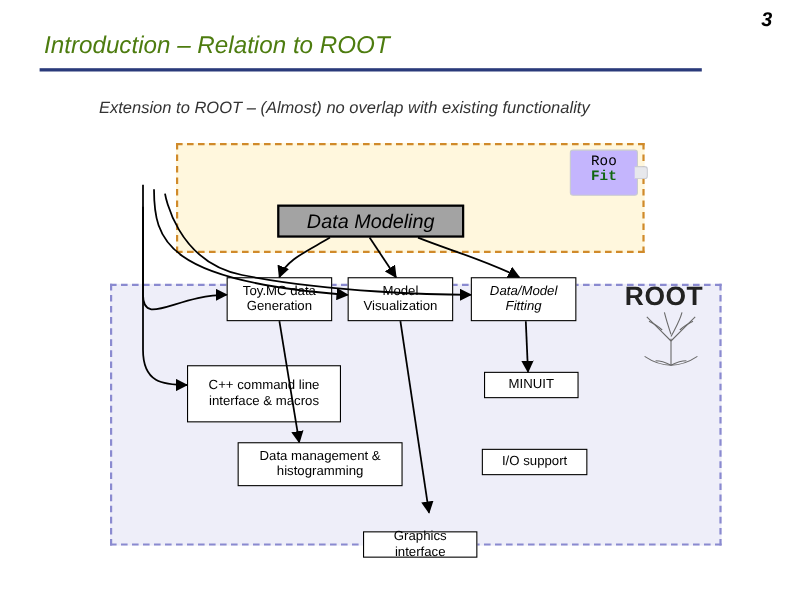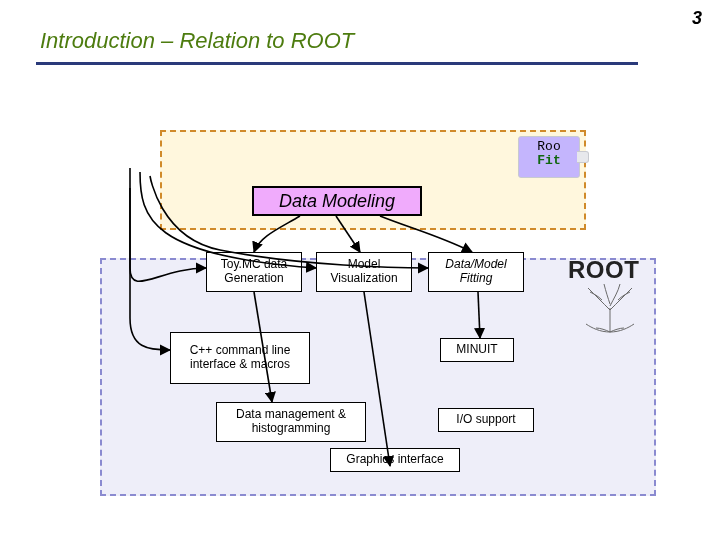--- a/index.html
+++ b/index.html
@@ -11,39 +11,40 @@
   .subtitle { position: absolute; top: 90px; left: 90px; font-size: 15px; font-style: italic; color: #333; }
 
   
   .diag { position: absolute; top: 128px; left: 100px; width: 560px; height: 390px; }
 
   .region { position: absolute; border: 2px dashed; }
   .region.orange { border-color: #d08a2a; background: #fff7dd; }
   .region.lilac  { border-color: #8a8ad0; background: #eeeef9; }
 
   .box { position: absolute; background: #fff; border: 1px solid #000; text-align: center; font-size: 12px; display: flex; align-items: center; justify-content: center; padding: 2px 4px; line-height: 1.15; }
-  .box.heading { font-style: italic; font-size: 18px; border: 2px solid #000; background: #f0abfc; }
+  .box.heading { font-style: italic; font-size: 18px; border: 2px solid #000; background: #a3a3a3; }
   .box.two { flex-direction: column; }
 
   .roofit { position: absolute; right: 14px; top: 10px; width: 62px; height: 42px; background: #c4b5fd; border: 1px solid #c8cad0; border-radius: 3px; font-family: "Courier New", monospace; font-size: 13px; text-align: center; padding-top: 3px; line-height: 1.1; }
   .roofit .fit { color: #116611; font-weight: bold; }
   .roofit .bump { position: absolute; right: -10px; top: 14px; width: 12px; height: 12px; background: #e7e8ec; border: 1px solid #c8cad0; border-left: none; border-radius: 0 3px 3px 0; }
 
   .rootlogo { position: absolute; font-weight: bold; font-size: 24px; color: #222; letter-spacing: 0.5px; }
   .rootlogo .tree { position: absolute; top: 26px; left: 10px; width: 64px; height: 52px; }
 
   svg.wires { position: absolute; inset: 0; width: 100%; height: 100%; pointer-events: none; }
 </style>
 </head>
 <body>
 
 <div class="page">
   <div class="pagenum">3</div>
   <div class="title">Introduction – Relation to ROOT</div>
   <div class="hr"></div>
+  <div class="subtitle">Extension to ROOT – (Almost) no overlap with existing functionality</div>
 
   <div class="diag">
 
     <div class="region orange" style="left:60px; top:2px; width:426px; height:100px;"></div>
     <div class="region lilac" style="left:0px;  top:130px; width:556px; height:238px;"></div>
 
     <div class="roofit" style="left:418px; top:8px;">
       <span>Roo</span><br>
       <span class="fit">Fit</span>
       <div class="bump"></div>
@@ -80,29 +81,29 @@
     </div>
     <div class="box two" style="left:328px; top:124px; width:96px; height:40px;font-style:italic;">
       <span>Data/Model</span>
       <span>Fitting</span>
     </div>
 
     <div class="box two" style="left:70px; top:204px; width:140px; height:52px;">
       <span>C++ command line</span>
       <span>interface &amp; macros</span>
     </div>
-    <div class="box" style="left:340px; top:210px; width:74px; height:24px;">MINUIT</div>
+    <div class="box" style="left:340px; top:210px; width:86px; height:24px;">MINUIT</div>
 
     <div class="box two" style="left:116px; top:274px; width:150px; height:40px;">
       <span>Data management &amp;</span>
       <span>histogramming</span>
     </div>
     <div class="box" style="left:338px; top:280px; width:96px; height:24px;">I/O support</div>
 
-    <div class="box" style="left:230px; top:320px; width:130px; height:24px;">Graphics interface</div>
+    <div class="box" style="left:230px; top:355px; width:104px; height:24px;">Graphics interface</div>
 
     <svg class="wires">
       <defs>
         <marker id="ah" viewBox="0 0 10 10" refX="9" refY="5" markerWidth="7" markerHeight="7" orient="auto-start-reverse">
           <path d="M 0 0 L 10 5 L 0 10 z" fill="#000"></path>
         </marker>
       </defs>
 
       <path d="M200 88 C180 100 160 108 154 124" stroke="#000" fill="none" stroke-width="1.6" marker-end="url(#ah)"></path>
       <path d="M236 88 L260 124" stroke="#000" fill="none" stroke-width="1.6" marker-end="url(#ah)"></path>

